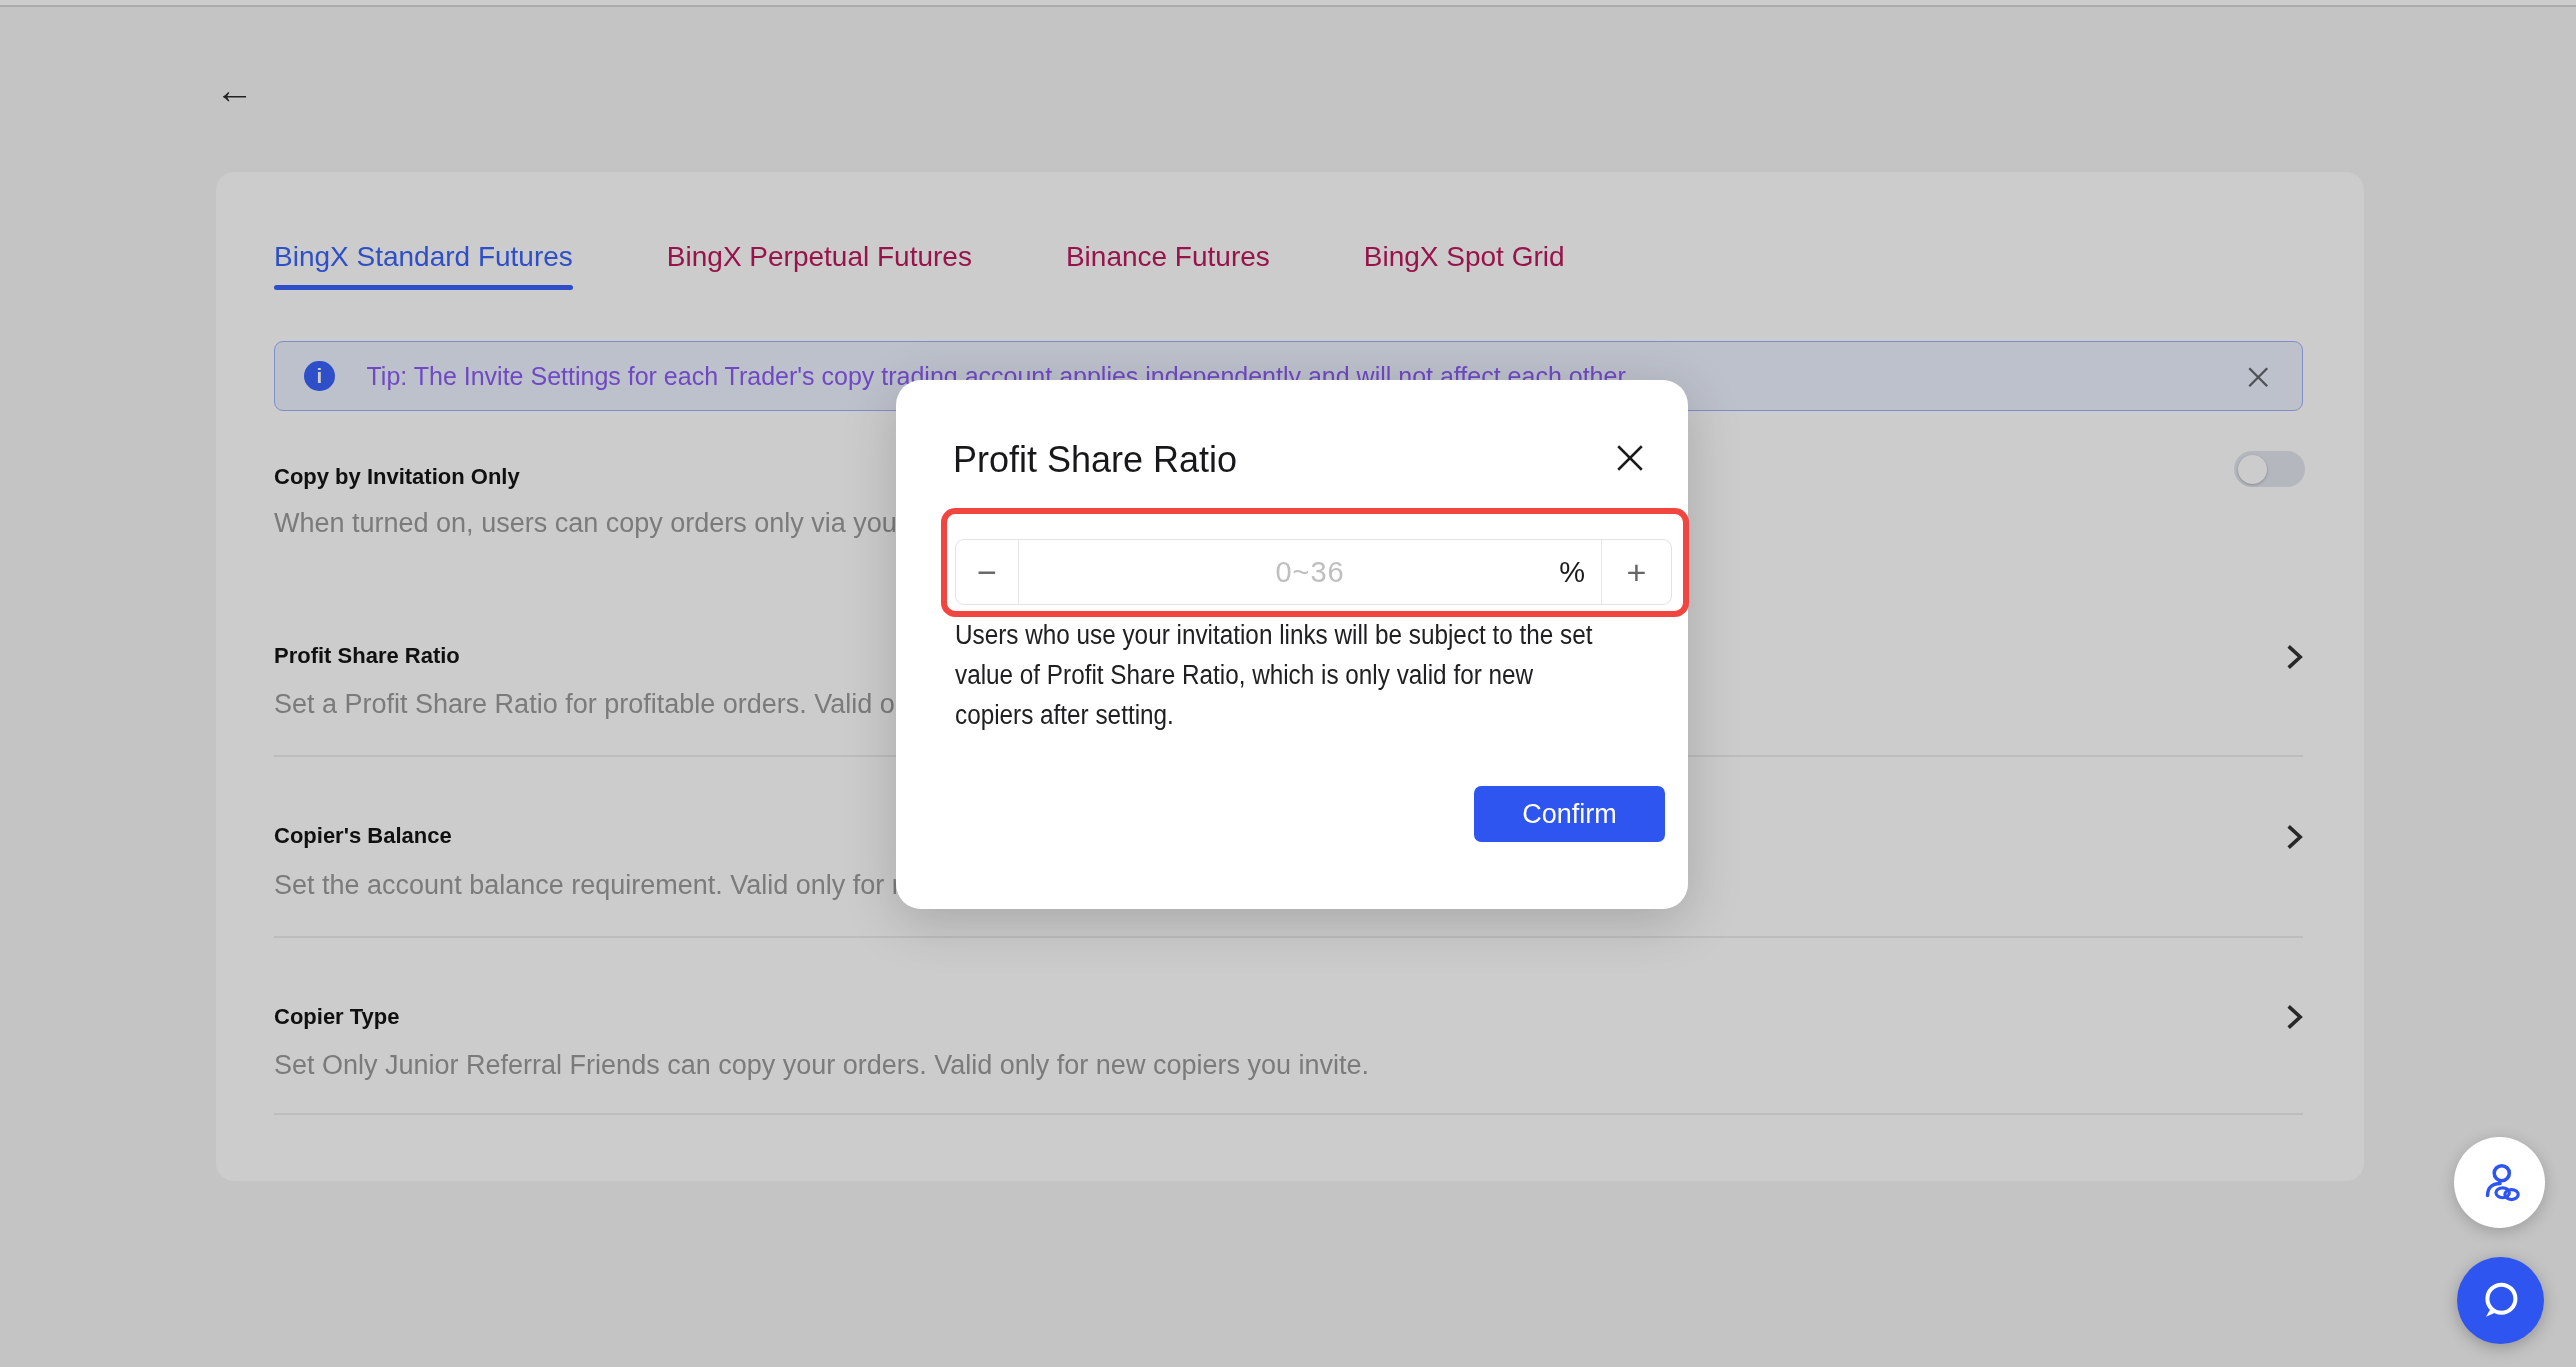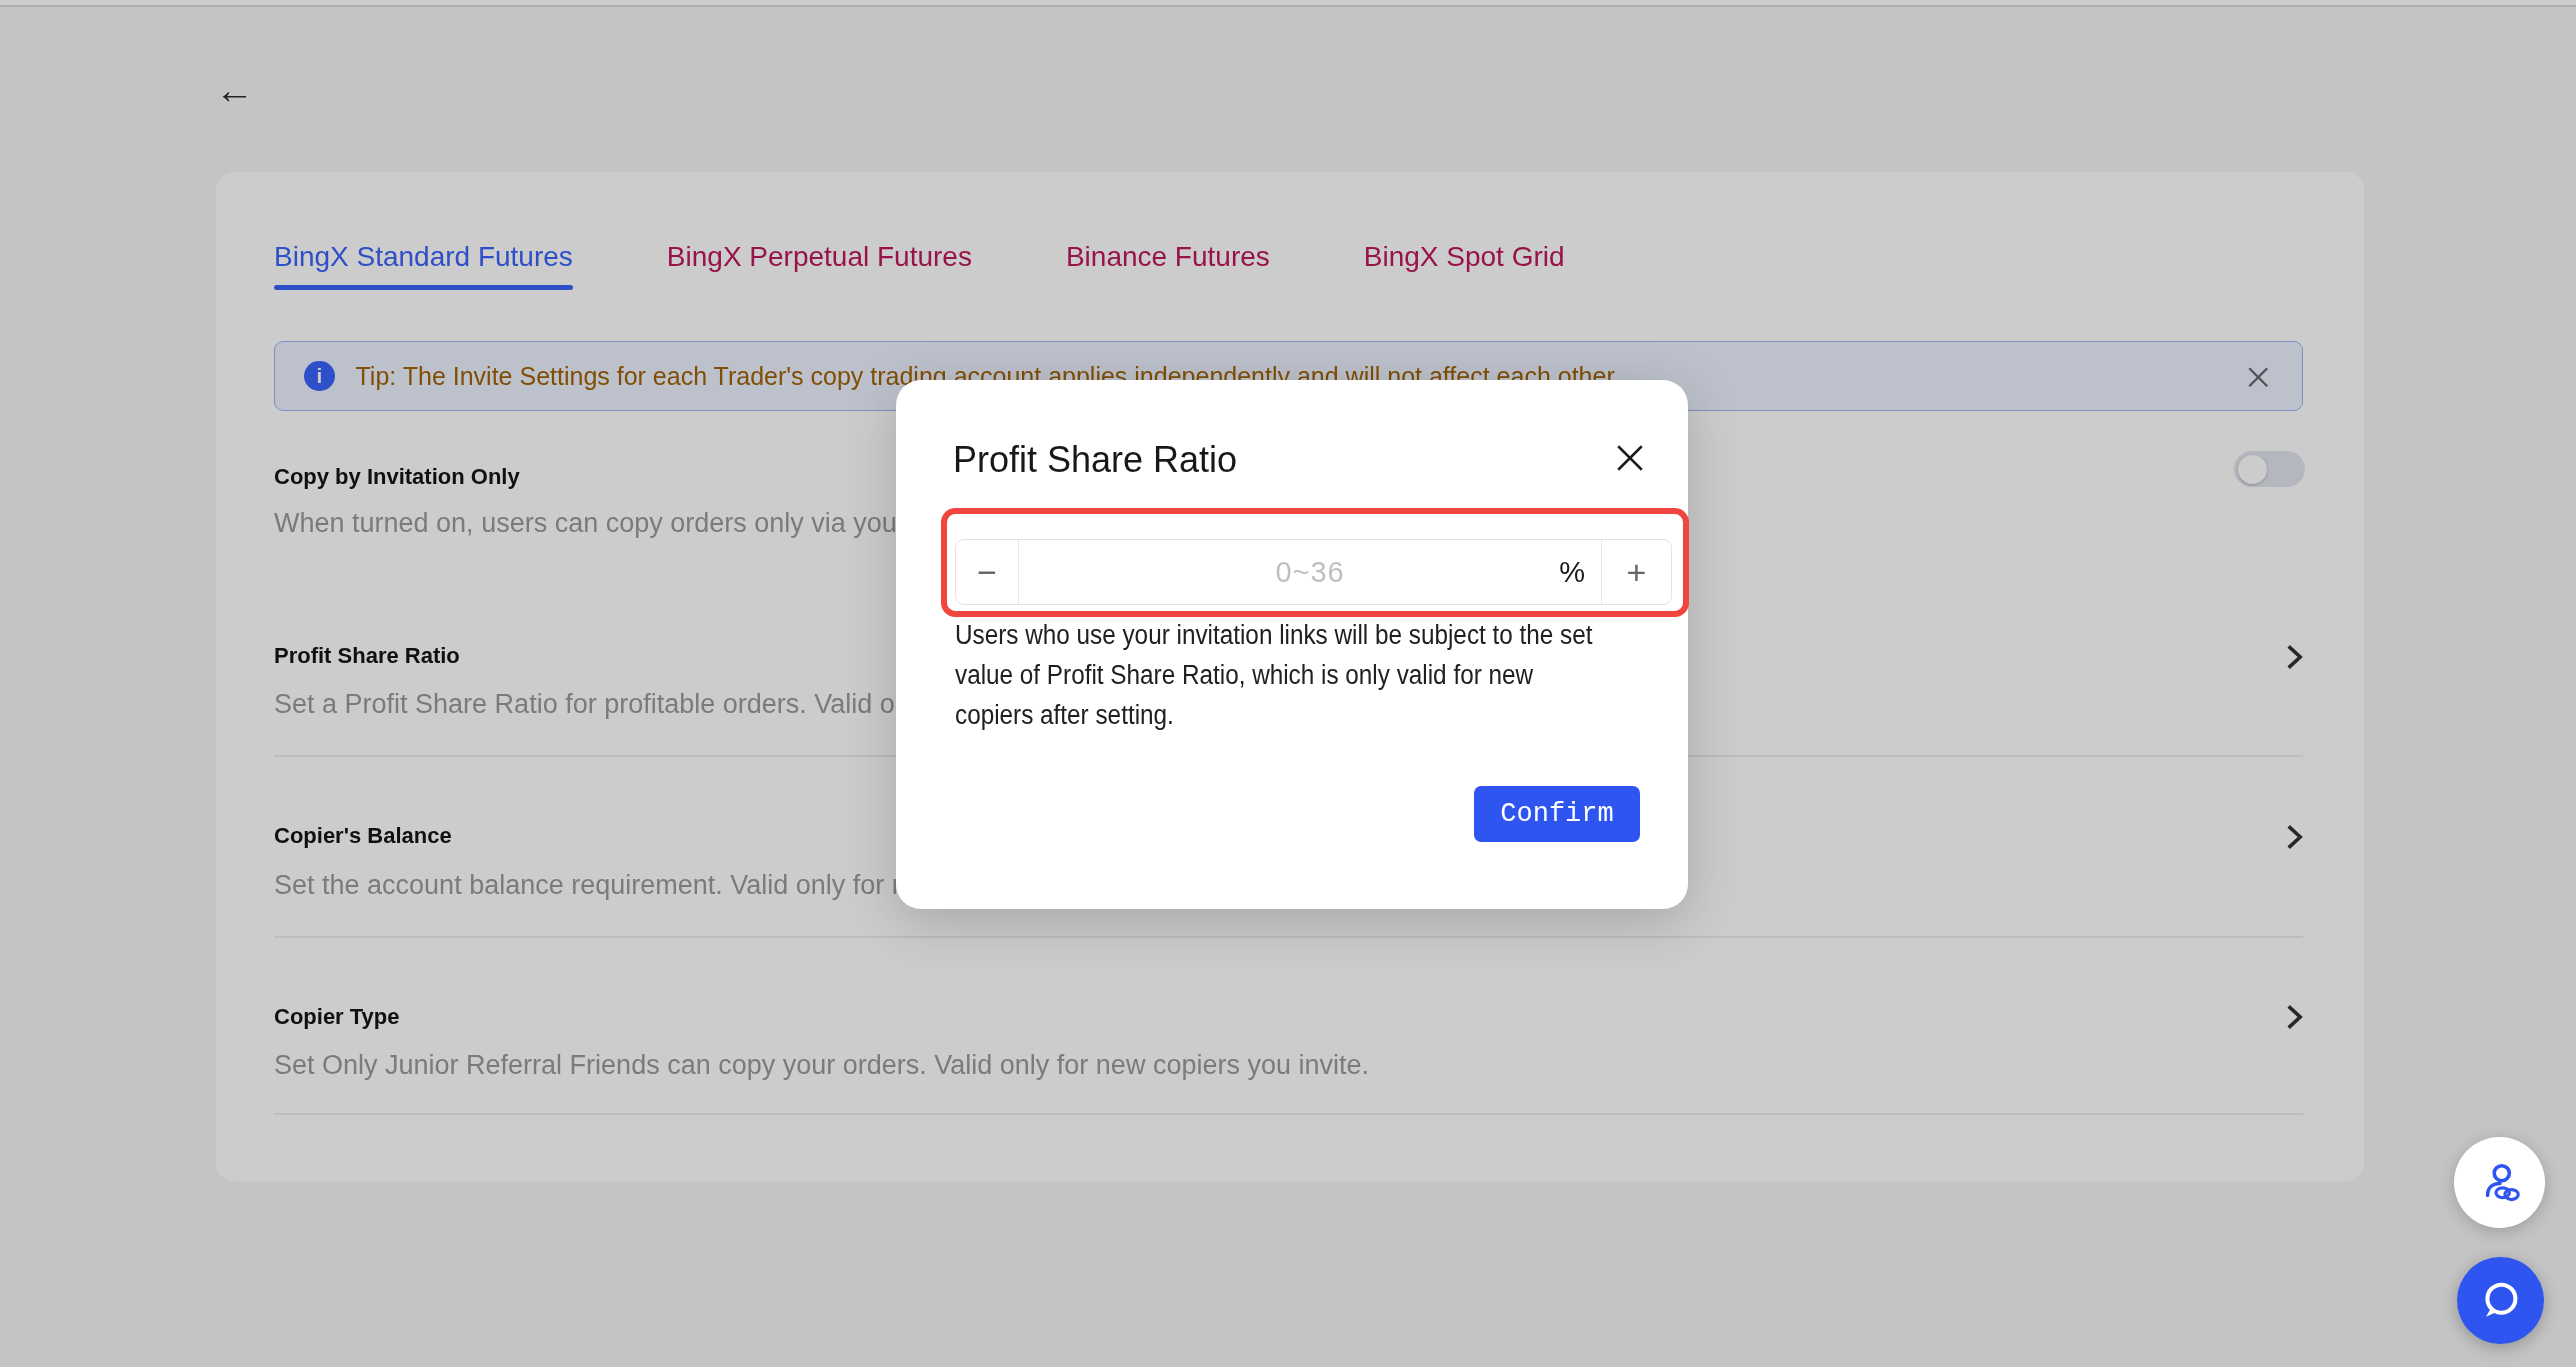--- a/index.html
+++ b/index.html
@@ -23,21 +23,21 @@
 
   
   .tabs{position:absolute;left:58px;top:66px;display:flex;gap:94px;}
   .tab{position:relative;font-size:28px;line-height:38px;font-weight:500;color:#be185d;cursor:pointer;white-space:nowrap;}
   .tab.active{color:#3a63fa;}
   .tab.active::after{content:"";position:absolute;left:0;right:0;bottom:-14.3px;height:5.4px;border-radius:2.7px;background:#3a63fa;}
 
   
   .banner{position:absolute;left:58px;top:169px;width:2029px;height:70px;background:#edf2fe;border:1.8px solid #9fb3f8;border-radius:9px;display:flex;align-items:center;}
   .banner-icon{width:30.5px;height:30.5px;border-radius:50%;background:#3a63fa;color:#fff;font-size:20.6px;font-weight:700;display:flex;align-items:center;justify-content:center;margin-left:29px;flex:0 0 auto;font-style:normal;}
-  .banner-text{margin-left:21px;font-size:25px;color:#a16207;white-space:nowrap;}
+  .banner-text{margin-left:32px;font-size:25px;color:#8b5cf6;white-space:nowrap;}
   .banner-close{position:absolute;right:29px;top:20px;width:30.5px;height:30.5px;cursor:pointer;}
 
   
   .row-title{position:absolute;left:58px;font-size:22px;font-weight:600;line-height:39px;color:#141414;}
   .row-desc{position:absolute;left:58px;font-size:27px;line-height:36px;color:#9a9a9a;white-space:nowrap;}
   .divider{position:absolute;left:58px;width:2029px;height:1.8px;background:#ededed;}
   .chev{position:absolute;left:2062px;width:32px;height:32px;cursor:pointer;}
 
   
   .toggle{position:absolute;left:2018px;top:279px;width:71px;height:36px;border-radius:18px;background:#e2e5ee;cursor:pointer;}
@@ -58,21 +58,21 @@
   .step-btn.plus{width:70px;}
   .step-sep-l{border-right:1.8px solid #e6e6e6;}
   .step-sep-r{border-left:1.8px solid #e6e6e6;}
   .step-field{position:relative;flex:1;display:flex;align-items:center;justify-content:center;}
   .step-placeholder{font-size:29px;color:#bfbfbf;letter-spacing:0.9px;}
   .step-suffix{position:absolute;right:16px;top:50%;transform:translateY(-50%);font-size:29px;font-weight:500;color:#1a1a1a;}
 
   .modal-desc{position:absolute;left:59px;top:235px;transform:scaleX(.9);transform-origin:left top;}
   .modal-desc div{font-size:27px;line-height:40px;color:#202022;white-space:nowrap;}
 
-  .confirm-btn{position:absolute;left:578px;top:406px;width:166px;height:56px;border:none;border-radius:7.2px;background:#2f55f0;color:#ffffff;font-size:27px;font-family:Liberation Mono, monospace;cursor:pointer;display:flex;align-items:center;justify-content:center;}
+  .confirm-btn{position:absolute;left:578px;top:406px;width:191px;height:56px;border:none;border-radius:7.2px;background:#2f55f0;color:#ffffff;font-size:27px;font-family:Liberation Sans, sans-serif;cursor:pointer;display:flex;align-items:center;justify-content:center;}
 
   
   .fab{position:absolute;border-radius:50%;display:flex;align-items:center;justify-content:center;cursor:pointer;z-index:60;}
   .fab.invite{left:2454px;top:1137px;width:91px;height:91px;background:#ffffff;box-shadow:0 3.6px 16px rgba(0,0,0,.20);}
   .fab.chat{left:2457px;top:1257px;width:87px;height:87px;background:#2f55f0;box-shadow:0 3.6px 16px rgba(0,0,0,.25);}
 </style>
 </head>
 <body>
 
 <div id="screen">

